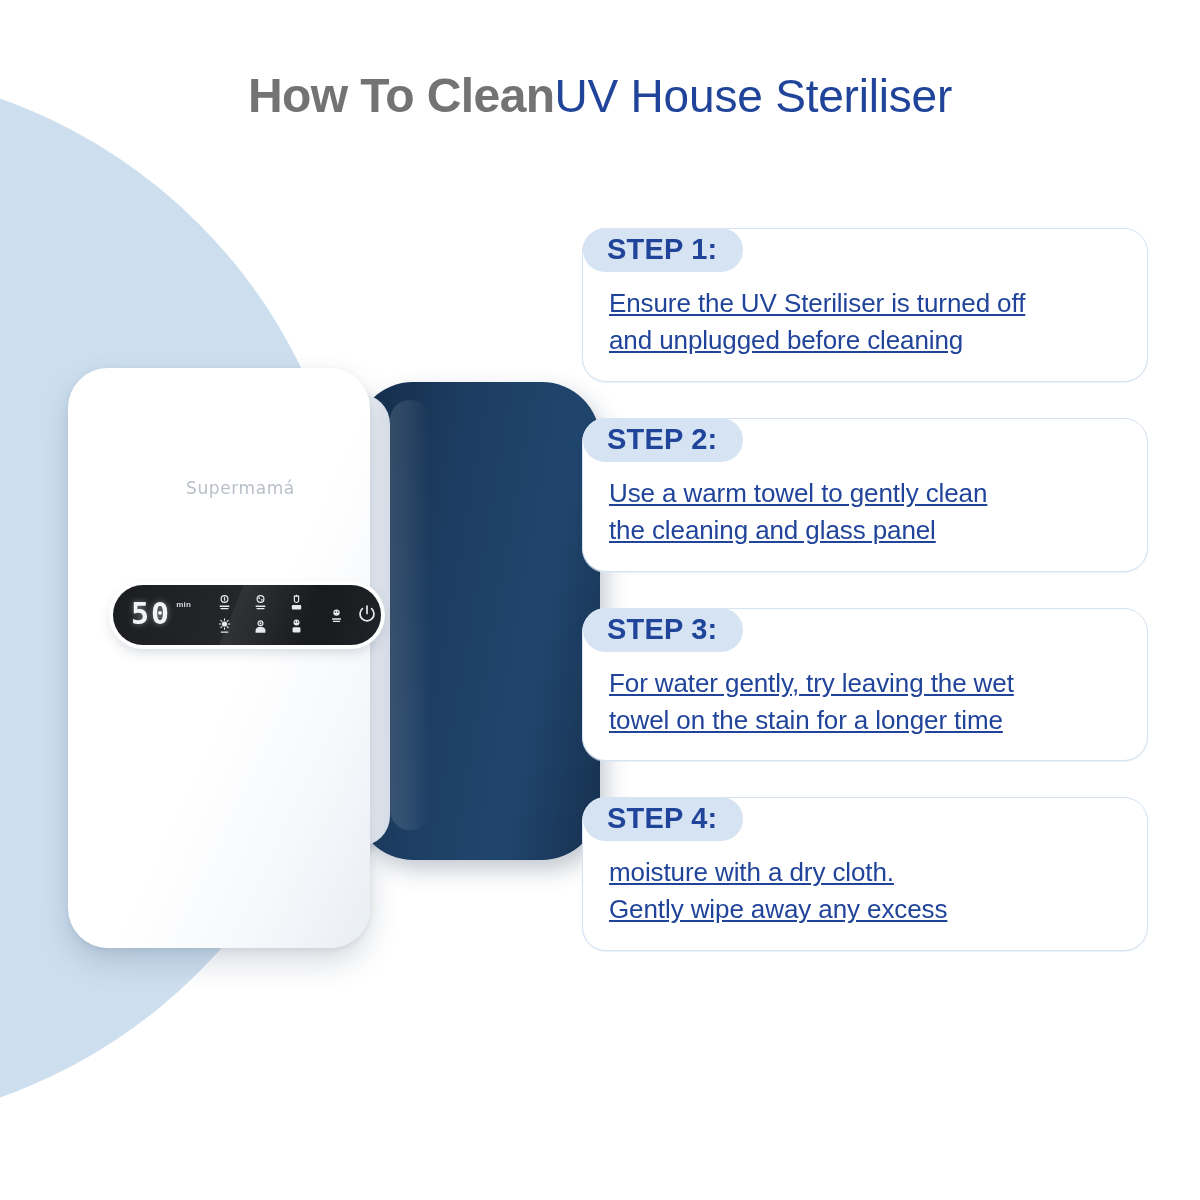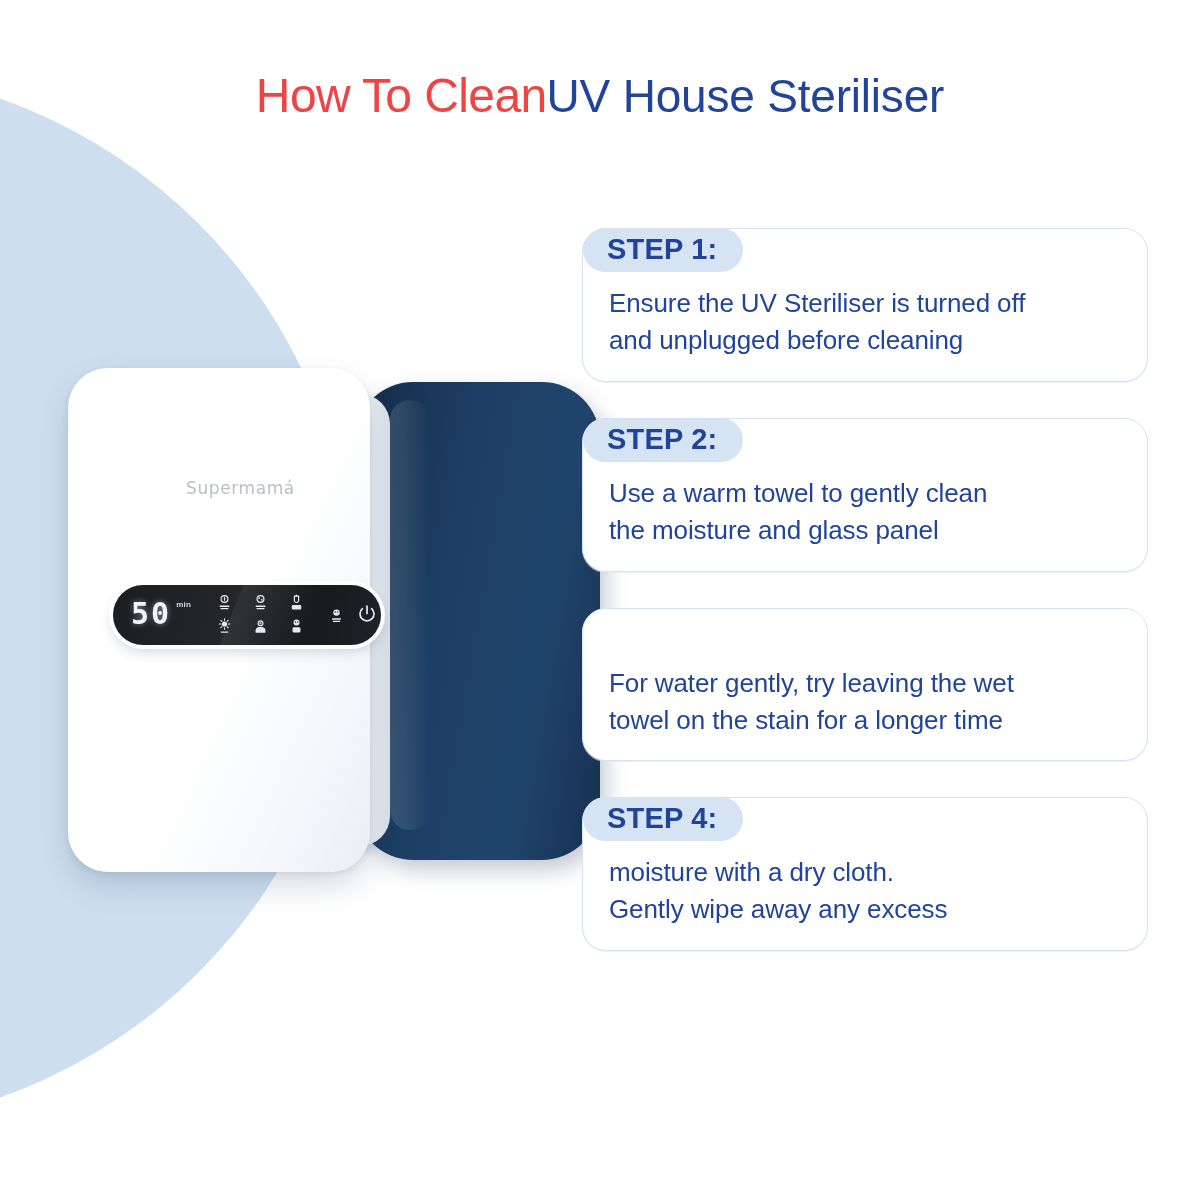--- a/index.html
+++ b/index.html
@@ -37,22 +37,22 @@
     position: absolute;
     left: 0;
     top: 68px;
     width: 1200px;
     text-align: center;
     white-space: nowrap;
     z-index: 6;
   }
   .title-bold {
     font-size: 48px;
-    font-weight: 400;
-    color: #ef4444;
+    font-weight: 700;
+    color: #737373;
     letter-spacing: -0.6px;
   }
   .title-light {
     font-size: 46px;
     font-weight: 400;
     color: #21449b;
     letter-spacing: -0.2px;
   }
 
   
@@ -98,21 +98,21 @@
     background: linear-gradient(90deg, #ffffff 0%, #f3f6fa 55%, #d8dfe8 100%);
     box-shadow: 2px 4px 10px rgba(40,60,90,0.16);
   }
 
   
   .door {
     position: absolute;
     left: 8px;
     top: 8px;
     width: 302px;
-    height: 504px;
+    height: 580px;
     border-radius: 40px;
     background: linear-gradient(115deg, #ffffff 0%, #ffffff 55%, #f6f8fb 78%, #e9eef4 100%);
     box-shadow:
       0 14px 30px rgba(55,75,105,0.20),
       0 2px 6px rgba(55,75,105,0.10);
   }
   .door-sheen {
     position: absolute;
     left: 22px;
     top: 18px;
@@ -267,20 +267,21 @@
     z-index: 2;
     line-height: 1.0;
   }
 
   .step-text {
     font-size: 26px;
     font-weight: 400;
     color: #21449b;
     line-height: 1.42;
     letter-spacing: -0.1px;
+    text-decoration: underline;
   }
   .step-text span { display: block; }
 </style>
 </head>
 <body>
 
 <div id="stage">
 
   <div class="bg-circle"></div>
 
@@ -401,33 +402,34 @@
           <span>and unplugged before cleaning</span>
         </div>
       </div>
       <div class="step-label">STEP 1:</div>
     </div>
 
     <div class="step">
       <div class="step-card">
         <div class="step-text">
           <span>Use a warm towel to gently clean</span>
-          <span>the moisture and glass panel</span>
+          <span>the cleaning and glass panel</span>
         </div>
       </div>
       <div class="step-label">STEP 2:</div>
     </div>
 
     <div class="step">
       <div class="step-card">
         <div class="step-text">
           <span>For water gently, try leaving the wet</span>
           <span>towel on the stain for a longer time</span>
         </div>
       </div>
+      <div class="step-label">STEP 3:</div>
     </div>
 
     <div class="step">
       <div class="step-card">
         <div class="step-text">
           <span>moisture with a dry cloth.</span>
           <span>Gently wipe away any excess</span>
         </div>
       </div>
       <div class="step-label">STEP 4:</div>

